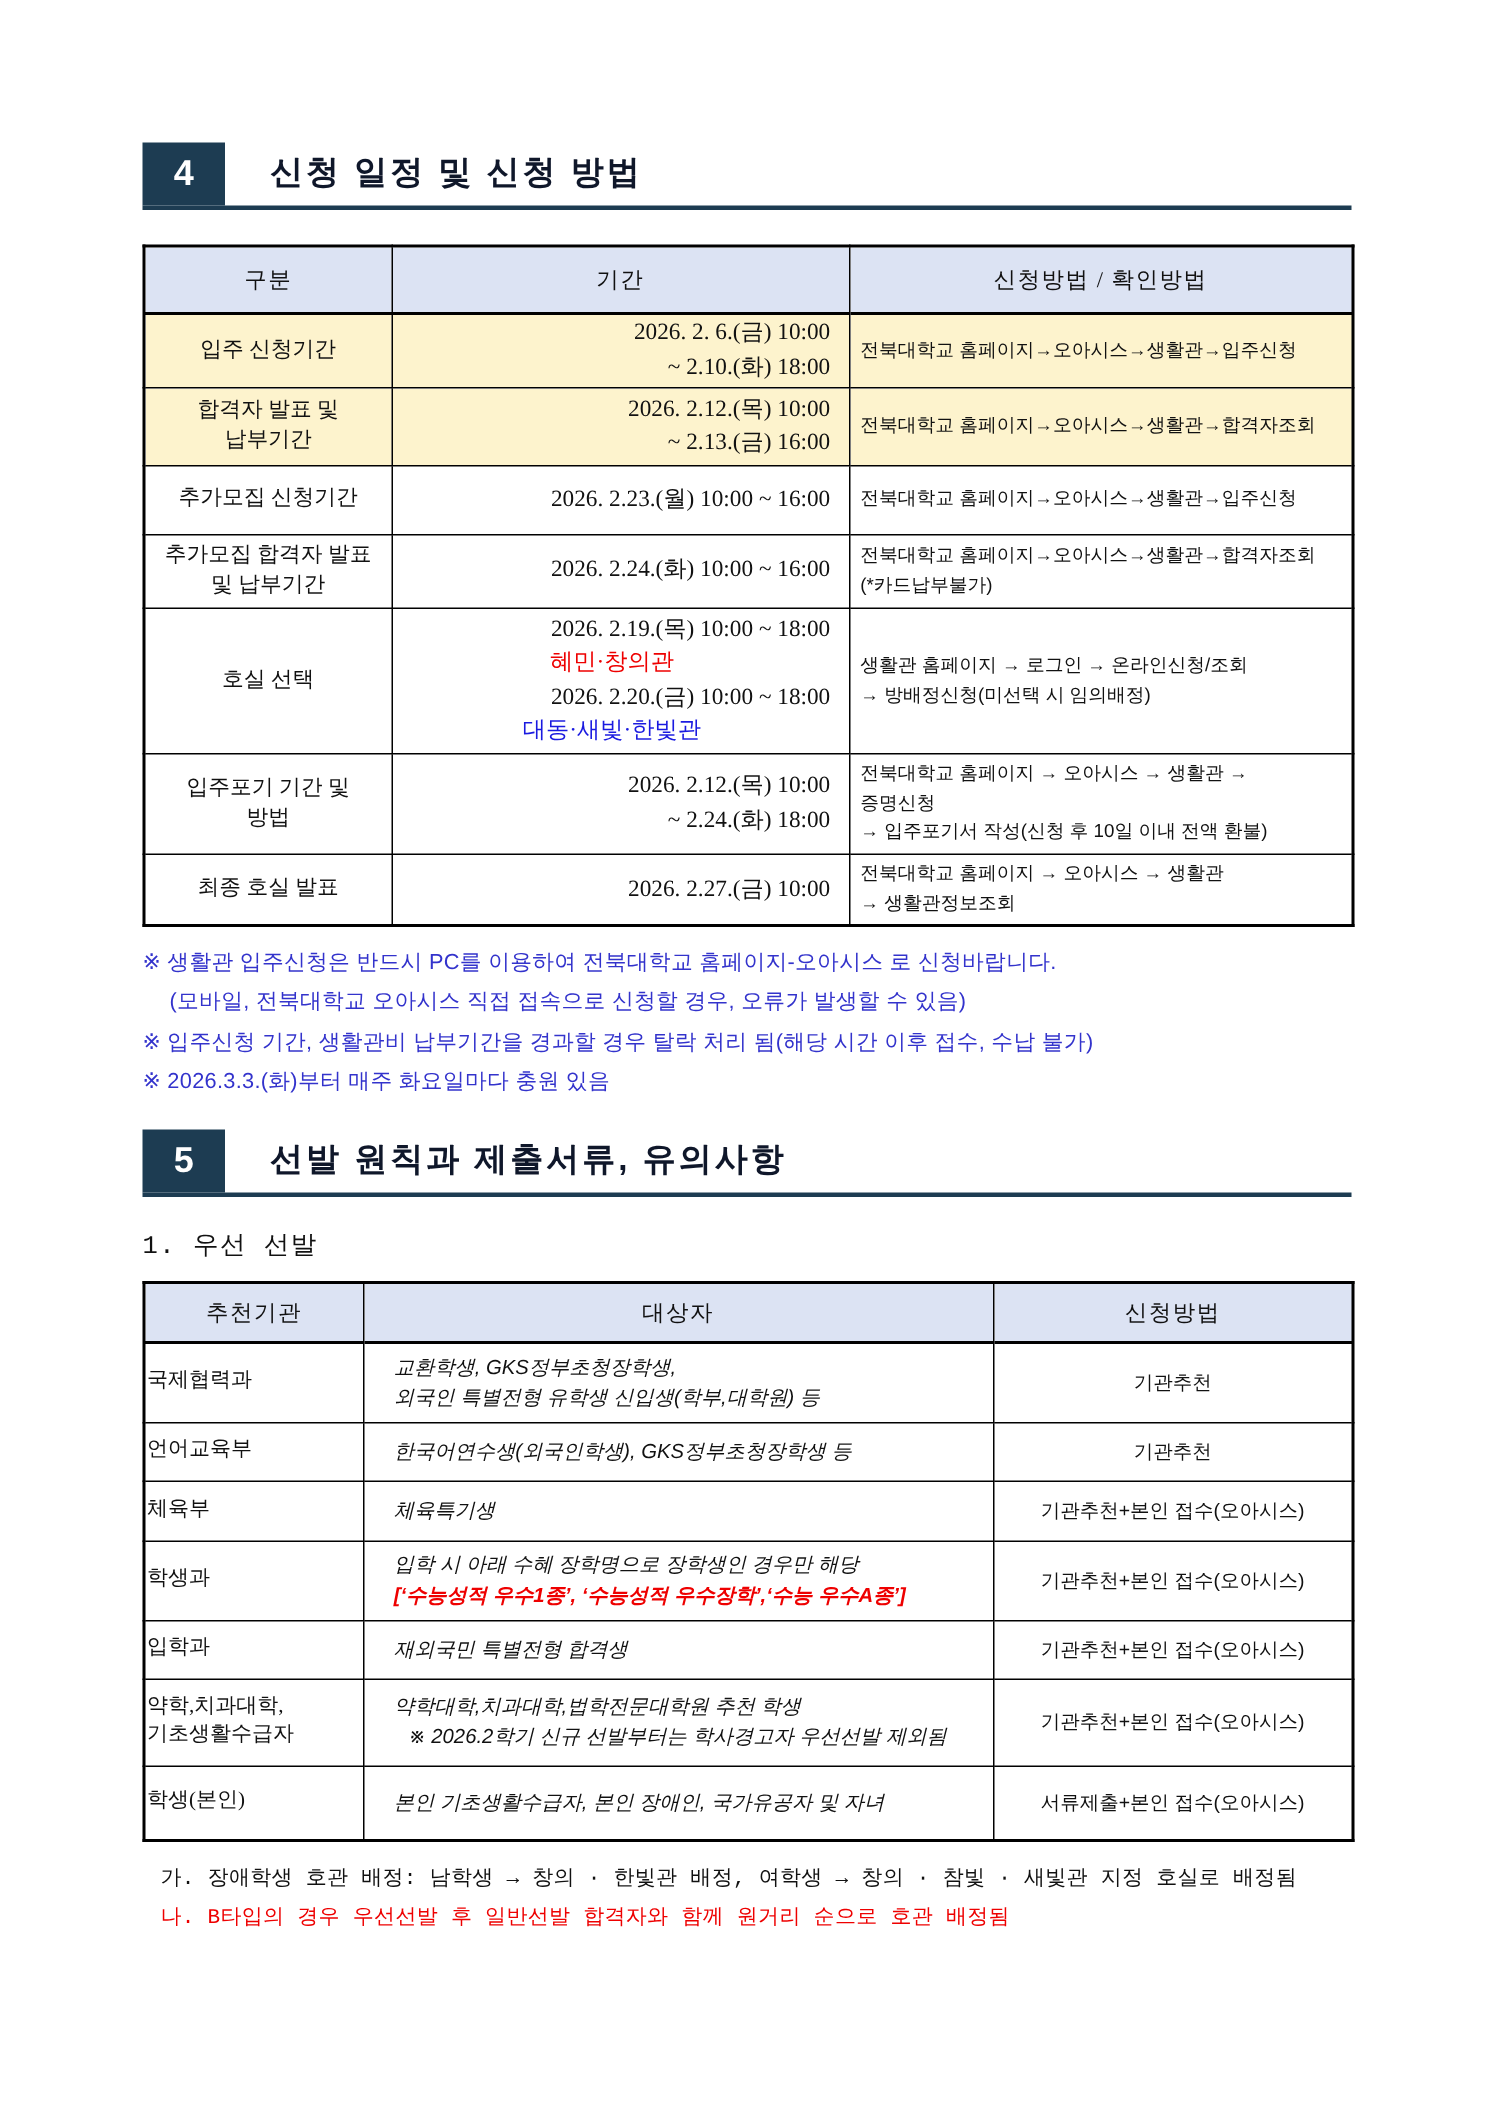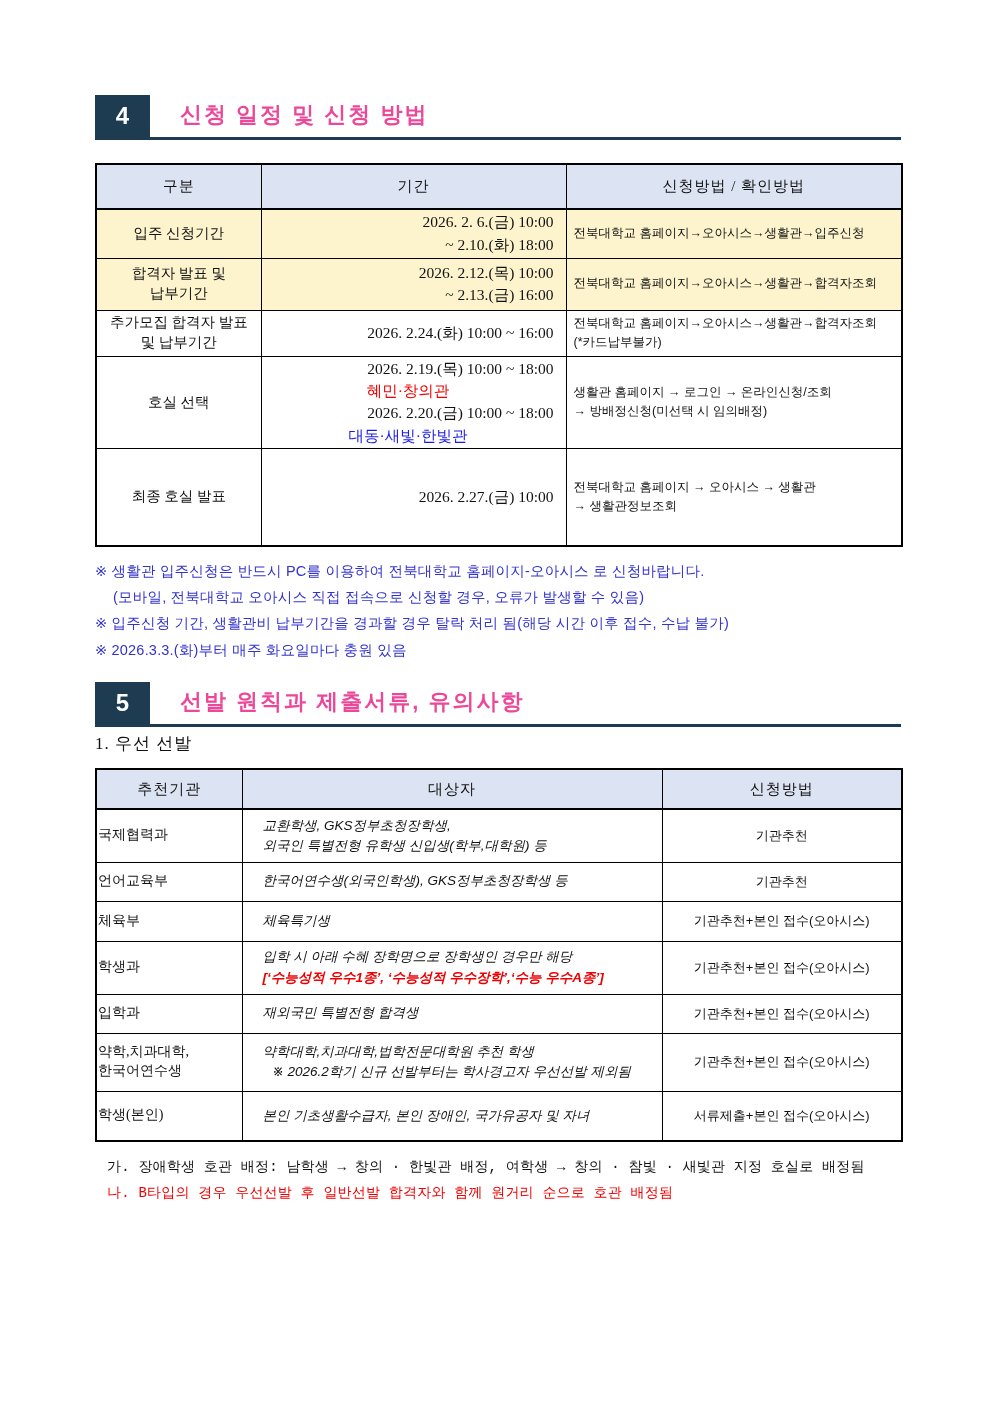--- a/index.html
+++ b/index.html
@@ -13,23 +13,23 @@
   
   .section-header{display:flex;align-items:flex-end;border-bottom:3px solid var(--badge,#1d3c52);}
   #sh4{margin-top:95px;}
   #sh5{margin-top:22px;}
   .badge{
     width:55px;height:42px;background:var(--badge,#1d3c52);color:#fff;
     font-size:24px;font-weight:bold;display:flex;align-items:center;justify-content:center;
   }
   .section-title{
     font-size:22px;font-weight:bold;letter-spacing:2px;
-    padding:0 0 7px 30px;color:#ec4899;
+    padding:0 0 7px 30px;color:#0f172a;
   }
-  .subheading{margin-top:5px;font-size:17px;letter-spacing:1px;font-family:Liberation Serif, serif;}
+  .subheading{margin-top:20px;font-size:17px;letter-spacing:1px;font-family:Liberation Mono, monospace;}
 
   
   table{border-collapse:collapse;table-layout:fixed;width:806px;border:2px solid #000;}
   th,td{border:1px solid #000;overflow:hidden;vertical-align:middle;}
   th{background:var(--headbg,#dce3f3);font-weight:normal;font-size:15px;border-bottom:2px solid #000;
      font-family:"Liberation Serif","DejaVu Serif",serif;letter-spacing:1px;}
   #t1{margin-top:23px;}
   #t2{margin-top:13px;border-radius:31px;}
 
   #t1 .c1{width:165px}#t1 .c2{width:305px}#t1 .c3{width:336px}
@@ -124,20 +124,31 @@
           <td class="cell-period">
             <div>2026. 2.12.(목) 10:00</div>
             <div>~ 2.13.(금) 16:00</div>
           </td>
           <td class="cell-method">
             <div>전북대학교 홈페이지→오아시스→생활관→합격자조회</div>
           </td>
         </tr>
         <tr>
           <td class="cell-label">
+            <div>추가모집 신청기간</div>
+          </td>
+          <td class="cell-period">
+            <div>2026. 2.23.(월) 10:00 ~ 16:00</div>
+          </td>
+          <td class="cell-method">
+            <div>전북대학교 홈페이지→오아시스→생활관→입주신청</div>
+          </td>
+        </tr>
+        <tr>
+          <td class="cell-label">
             <div>추가모집 합격자 발표</div>
             <div>및 납부기간</div>
           </td>
           <td class="cell-period">
             <div>2026. 2.24.(화) 10:00 ~ 16:00</div>
           </td>
           <td class="cell-method">
             <div>전북대학교 홈페이지→오아시스→생활관→합격자조회</div>
             <div>(*카드납부불가)</div>
           </td>
@@ -148,20 +159,35 @@
           </td>
           <td class="cell-period">
             <div>2026. 2.19.(목) 10:00 ~ 18:00</div>
             <div class="red a-center">혜민·창의관</div>
             <div>2026. 2.20.(금) 10:00 ~ 18:00</div>
             <div class="blue a-center">대동·새빛·한빛관</div>
           </td>
           <td class="cell-method">
             <div>생활관 홈페이지 → 로그인 → 온라인신청/조회</div>
             <div>→ 방배정신청(미선택 시 임의배정)</div>
+          </td>
+        </tr>
+        <tr>
+          <td class="cell-label">
+            <div>입주포기 기간 및</div>
+            <div>방법</div>
+          </td>
+          <td class="cell-period">
+            <div>2026. 2.12.(목) 10:00</div>
+            <div>~ 2.24.(화) 18:00</div>
+          </td>
+          <td class="cell-method">
+            <div>전북대학교 홈페이지 → 오아시스 → 생활관 →</div>
+            <div>증명신청</div>
+            <div>→ 입주포기서 작성(신청 후 10일 이내 전액 환불)</div>
           </td>
         </tr>
         <tr>
           <td class="cell-label">
             <div>최종 호실 발표</div>
           </td>
           <td class="cell-period">
             <div>2026. 2.27.(금) 10:00</div>
           </td>
           <td class="cell-method">
@@ -243,21 +269,21 @@
             <div>입학과</div>
           </td>
           <td class="cell-target">
             <div>재외국민 특별전형 합격생</div>
           </td>
           <td class="cell-m2">기관추천+본인 접수(오아시스)</td>
         </tr>
         <tr>
           <td class="cell-org">
             <div>약학,치과대학,</div>
-            <div>한국어연수생</div>
+            <div>기초생활수급자</div>
           </td>
           <td class="cell-target">
             <div>약학대학,치과대학,법학전문대학원 추천 학생</div>
             <div class="indent">※ 2026.2학기 신규 선발부터는 학사경고자 우선선발 제외됨</div>
           </td>
           <td class="cell-m2">기관추천+본인 접수(오아시스)</td>
         </tr>
         <tr>
           <td class="cell-org">
             <div>학생(본인)</div>

